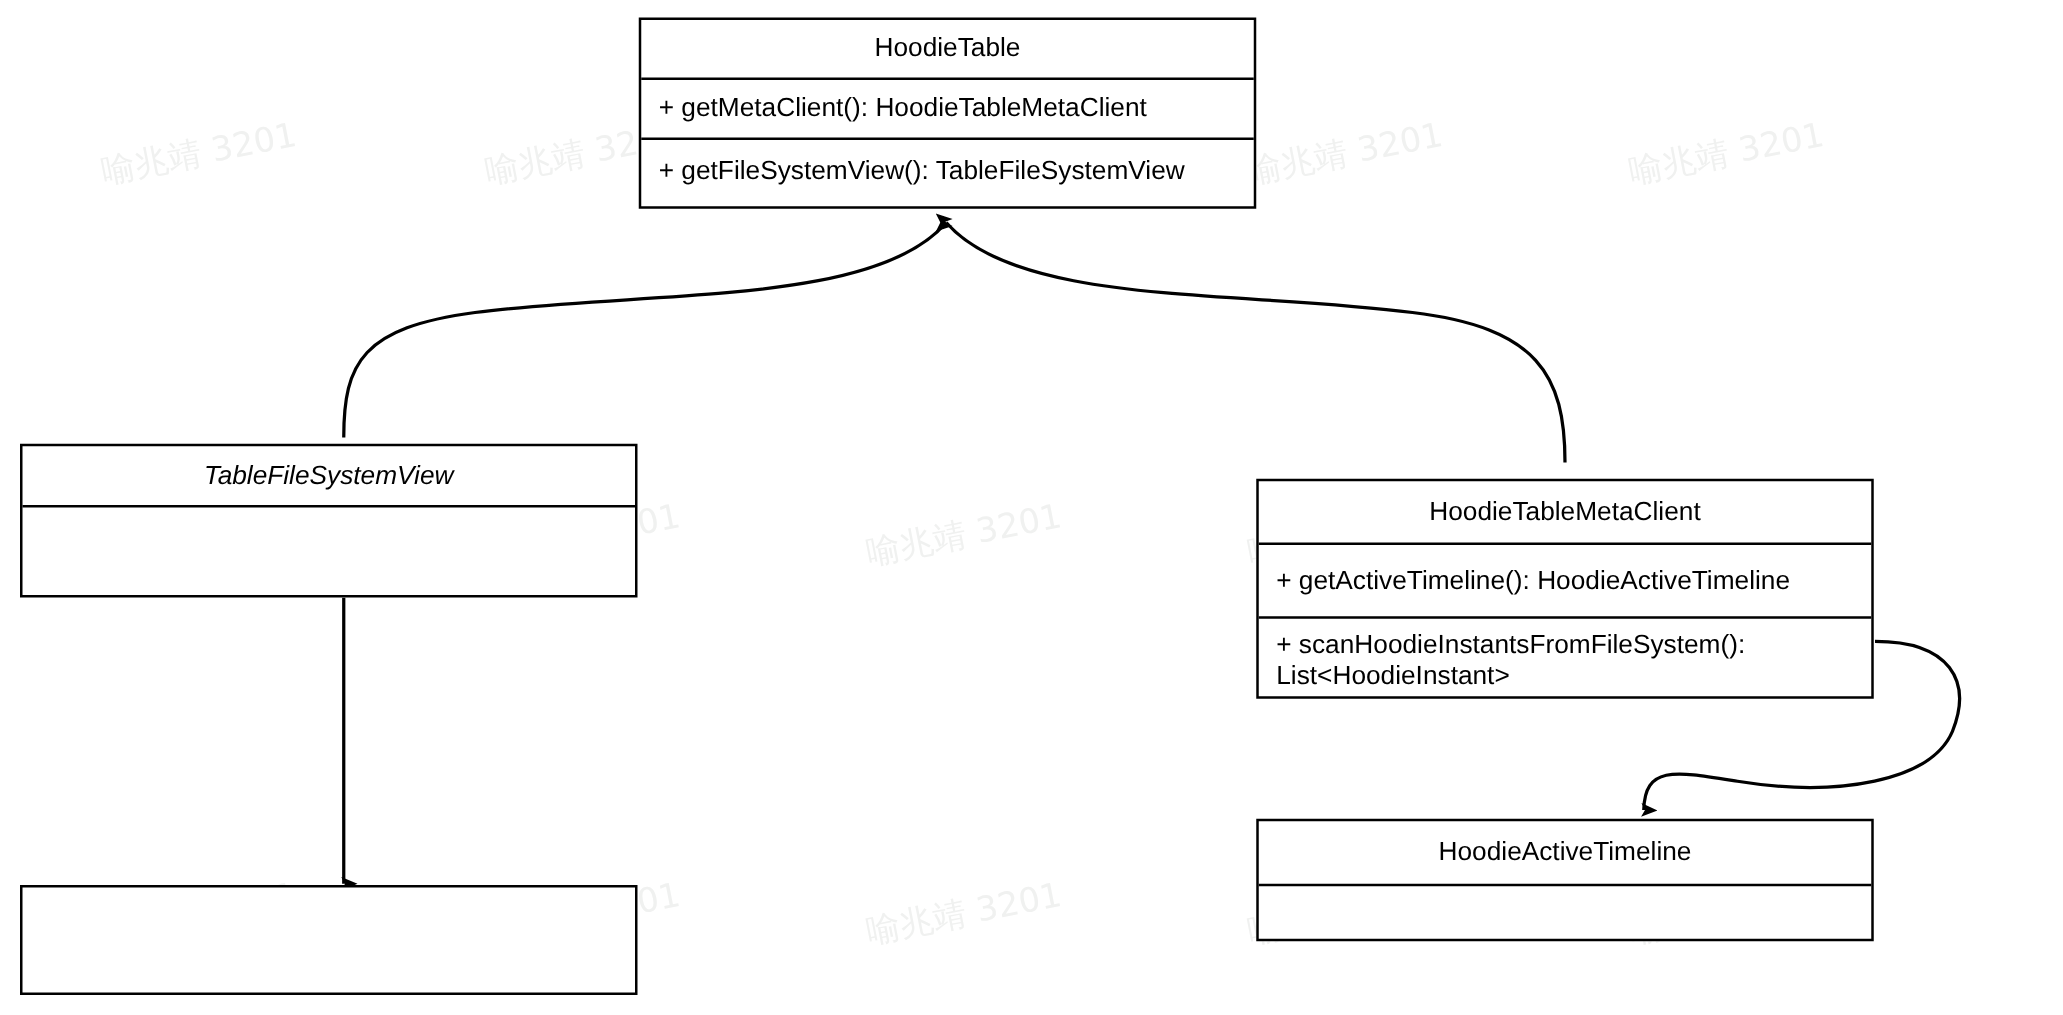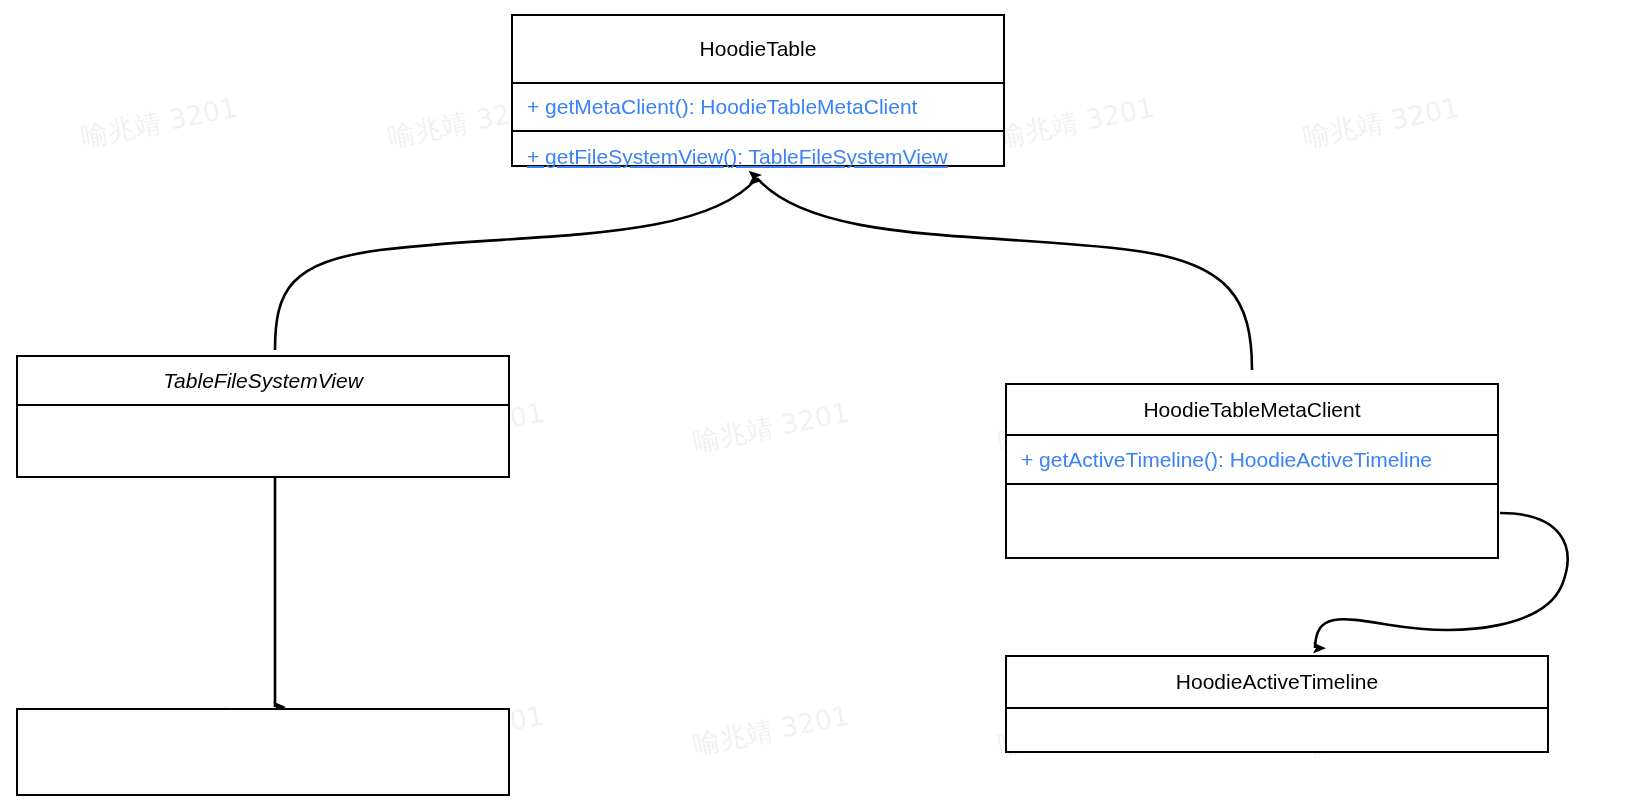--- a/index.html
+++ b/index.html
@@ -47,21 +47,21 @@
     color: #000000;
     border-bottom: 2px solid #000000;
     box-sizing: border-box;
     display: flex;
     align-items: center;
     justify-content: center;
     white-space: nowrap;
   }
   .uml-compartment {
     font-size: 21px;
-    color: #3b82f6;
+    color: #000000;
     box-sizing: border-box;
     padding: 0 14px;
     display: flex;
     align-items: center;
     border-bottom: 2px solid #000000;
   }
   .uml-compartment.last { border-bottom: none; }
   .uml-compartment.empty { padding: 0; }
   .uml-compartment.two-line {
     display: block;
@@ -111,37 +111,41 @@
     <path d="M 275,350 C 275,290 290,262 380,250 C 520,232 700,245 757,178" fill="none" stroke="#000000" stroke-width="2.6" marker-end="url(#arrowUp)"></path>
 
     <path d="M 1252,370 C 1252,300 1230,262 1130,250 C 990,232 815,245 757,178" fill="none" stroke="#000000" stroke-width="2.6" marker-end="url(#arrowUp)"></path>
 
     <path d="M 275,478 L 275,707" fill="none" stroke="#000000" stroke-width="2.6" marker-end="url(#arrowUp)"></path>
 
     <path d="M 1500,513 C 1560,513 1578,545 1562,585 C 1545,625 1470,638 1390,625 C 1340,617 1316,612 1315,648" fill="none" stroke="#000000" stroke-width="2.6" marker-end="url(#arrowUp)"></path>
   </svg>
 
   <div class="uml-box" style="left:511px; top:14px; width:494px; height:153px;">
-    <div class="uml-title" style="height:68px;">HoodieTable</div>
+    <div class="uml-title" style="height:48px;">HoodieTable</div>
     <div class="uml-compartment" style="height:48px;">+ getMetaClient(): HoodieTableMetaClient</div>
-    <div class="uml-compartment last" style="height:49px;text-decoration:underline;">+ getFileSystemView(): TableFileSystemView</div>
+    <div class="uml-compartment last" style="height:49px;">+ getFileSystemView(): TableFileSystemView</div>
   </div>
 
   <div class="uml-box" style="left:16px; top:355px; width:494px; height:123px;">
     <div class="uml-title" style="height:49px;font-style:italic;">TableFileSystemView</div>
     <div class="uml-compartment last empty" style="height:70px;"></div>
   </div>
 
   <div class="uml-box" style="left:1005px; top:352px; width:494px; height:176px;margin-top:31px;">
     <div class="uml-title" style="height:51px;">HoodieTableMetaClient</div>
-    <div class="uml-compartment" style="height:49px;">+ getActiveTimeline(): HoodieActiveTimeline</div>
+    <div class="uml-compartment" style="height:59px;">+ getActiveTimeline(): HoodieActiveTimeline</div>
+    <div class="uml-compartment last two-line" style="height:72px;">
+      <div>+ scanHoodieInstantsFromFileSystem():</div>
+      <div>List&lt;HoodieInstant&gt;</div>
+    </div>
   </div>
 
   <div class="uml-box" style="left:16px; top:708px; width:494px; height:88px;">
     <div class="uml-compartment last empty" style="height:35px;"></div>
   </div>
 
-  <div class="uml-box" style="left:1005px; top:655px; width:544px; height:98px;">
+  <div class="uml-box" style="left:1005px; top:655px; width:494px; height:98px;">
     <div class="uml-title" style="height:52px;">HoodieActiveTimeline</div>
     <div class="uml-compartment last empty" style="height:44px;"></div>
   </div>
 
 </div>
 
 </body></html>

